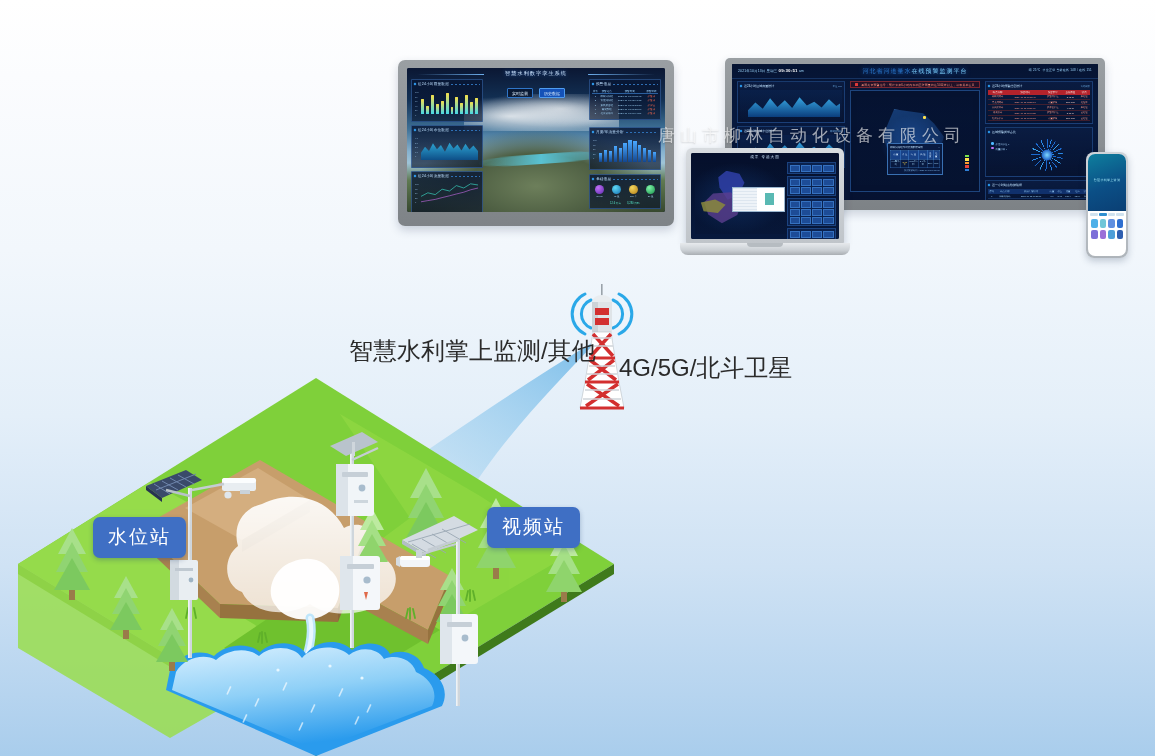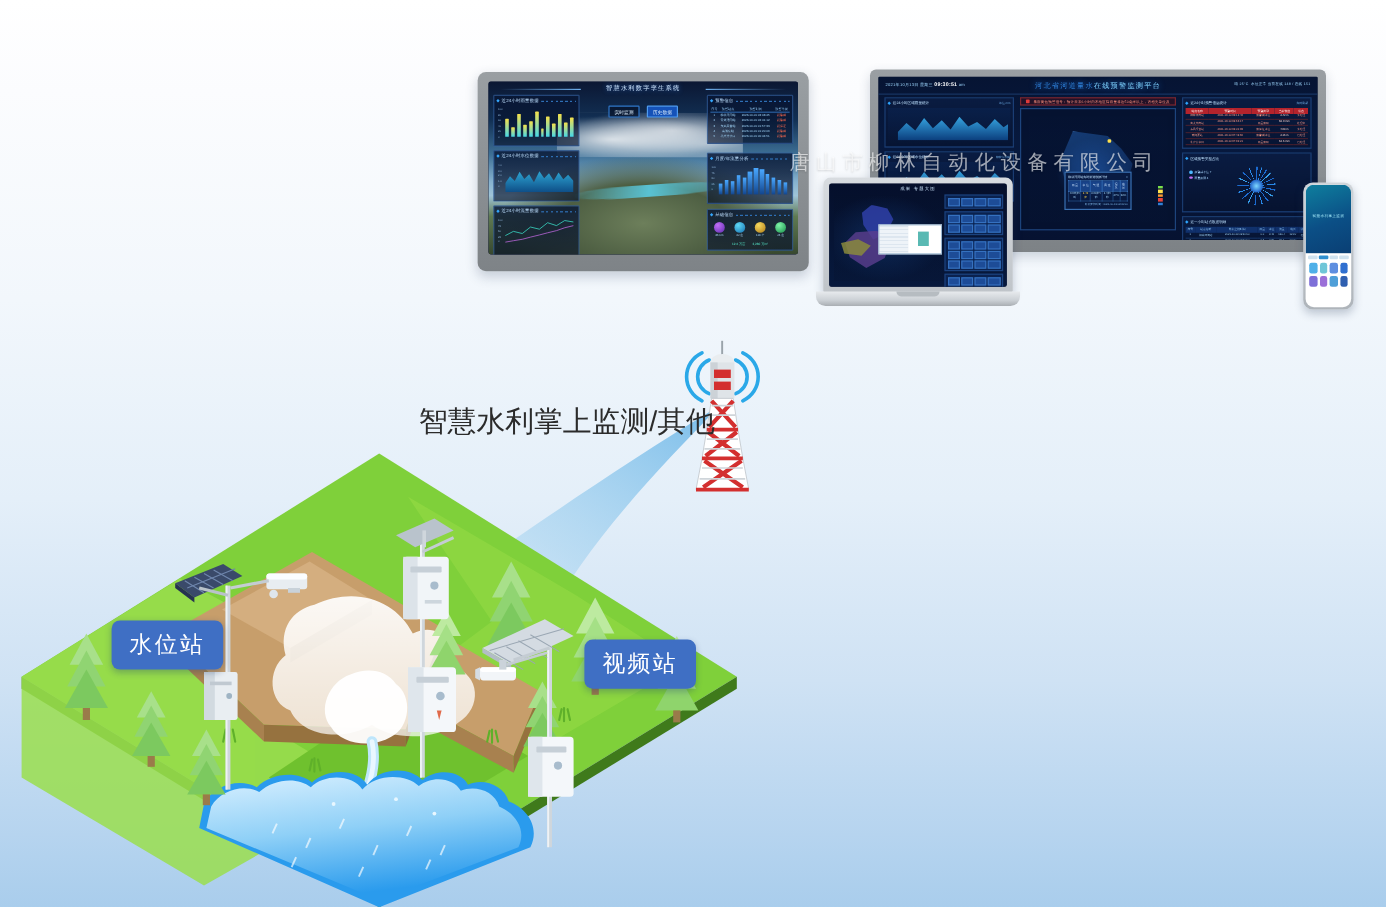--- a/index.html
+++ b/index.html
@@ -203,21 +203,21 @@
   #beam{position:absolute;left:300px;top:330px;width:320px;height:200px;pointer-events:none;}
 
   
   #tower{position:absolute;left:563px;top:278px;width:78px;height:136px;}
 
   
   .lbl{position:absolute;background:#3f6fc4;color:#fff;border-radius:7px;
     font-size:19px;letter-spacing:2px;padding:7px 15px 8px;box-shadow:0 2px 5px rgba(30,60,110,.3);white-space:nowrap;}
   #lbl-water{left:93px;top:517px;}
   #lbl-rain{left:382px;top:460px;}
-  #lbl-video{left:487px;top:533px;}
+  #lbl-video{left:487px;top:507px;}
 
   
   #txt-protocol{position:absolute;left:349px;top:335px;font-size:24px;color:#2b2b2b;white-space:nowrap;}
   #txt-network{position:absolute;left:619px;top:352px;font-size:24px;color:#2b2b2b;white-space:nowrap;}
 
   
   #terrain{position:absolute;left:10px;top:318px;width:612px;height:438px;}
 </style>
 </head>
 <body>
@@ -724,20 +724,21 @@
       <path d="M26,80 L52,80"></path>
         <path d="M22,104 L56,104"></path>
         <path d="M17,130 L61,130"></path>
     </g>
     <g stroke="#cfd5da" stroke-width="1.4" fill="none">
       <path d="M30,60 L48,60 M28,68 L50,68 M26,88 L52,88 M24,96 L54,96 M22,112 L56,112 M20,121 L58,121"></path>
     </g>
   </svg>
 
   <div id="txt-protocol">智慧水利掌上监测/其他</div>
+  <div id="txt-network">4G/5G/北斗卫星</div>
 
   <svg id="terrain" viewBox="0 0 612 438">
     <defs>
       <linearGradient id="gSnowM" x1="0" y1="0" x2="0" y2="1">
         <stop offset="0%" stop-color="#ffffff"></stop>
           <stop offset="100%" stop-color="#cfe6f2"></stop>
       </linearGradient>
       <linearGradient id="gRock" x1="0" y1="0" x2="0" y2="1">
         <stop offset="0%" stop-color="#7fb3cc"></stop>
           <stop offset="100%" stop-color="#5b93b4"></stop>

